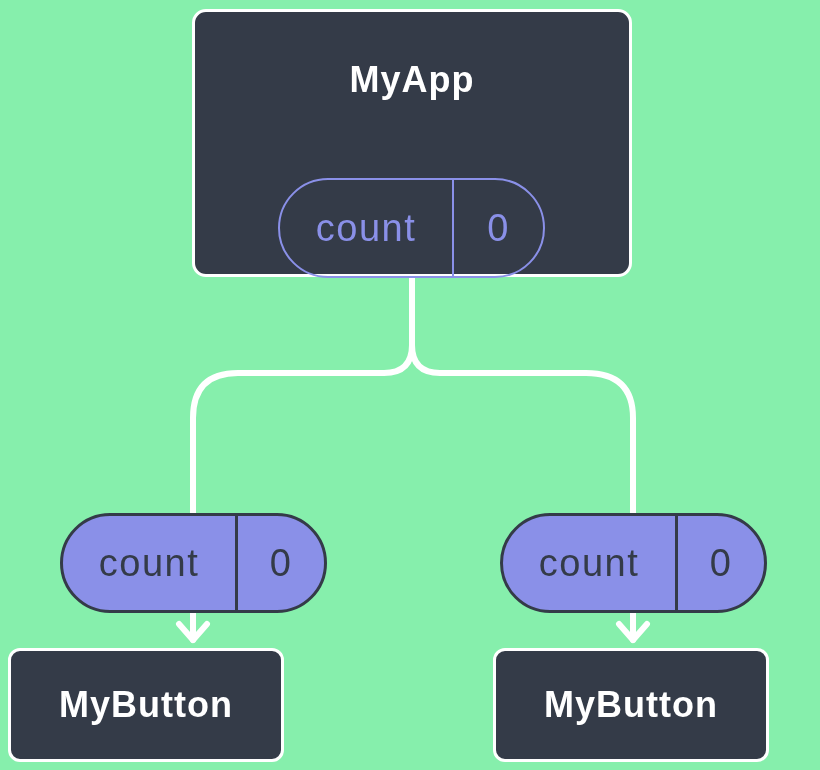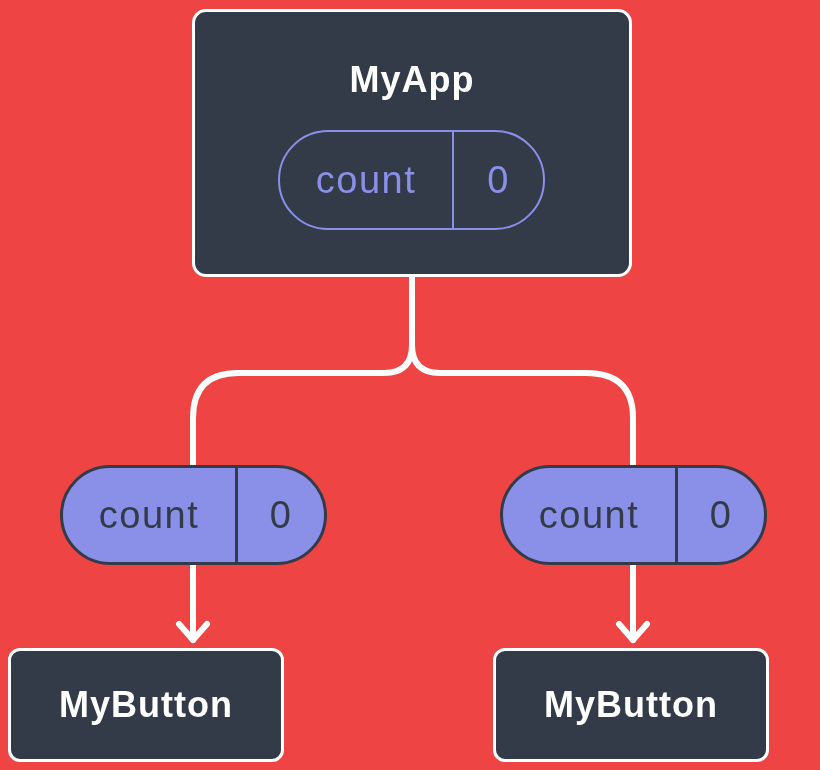--- a/index.html
+++ b/index.html
@@ -1,20 +1,20 @@
 <!DOCTYPE html>
 <html><head>
 <meta charset="utf-8">
 <style>
   html, body { margin: 0; padding: 0; }
   .stage {
     position: relative;
     width: 820px;
     height: 770px;
-    background: #ef4444;
+    background: #86efac;
     overflow: hidden;
     font-family: "Liberation Sans", sans-serif;
   }
   .connectors { position: absolute; left: 0; top: 0; }
   .conn {
     fill: none;
     stroke: #FFFFFF;
     stroke-width: 6;
     stroke-linecap: round;
     stroke-linejoin: round;
@@ -34,20 +34,21 @@
     letter-spacing: 1px;
     text-align: center;
   }
   .root-node .node-title { margin-top: 43px; line-height: 50px; }
   .pill {
     position: absolute;
     display: flex;
     box-sizing: border-box;
     border-radius: 60px;
     overflow: hidden;
+    margin-top: 48px;
   }
   .pill-outline {
     left: 83px; top: 118px;
     width: 267px; height: 100px;
     border: 2.5px solid #8A90E8;
     color: #8A90E8;
     background: transparent;
   }
   .pill-filled {
     width: 267px; height: 100px;

